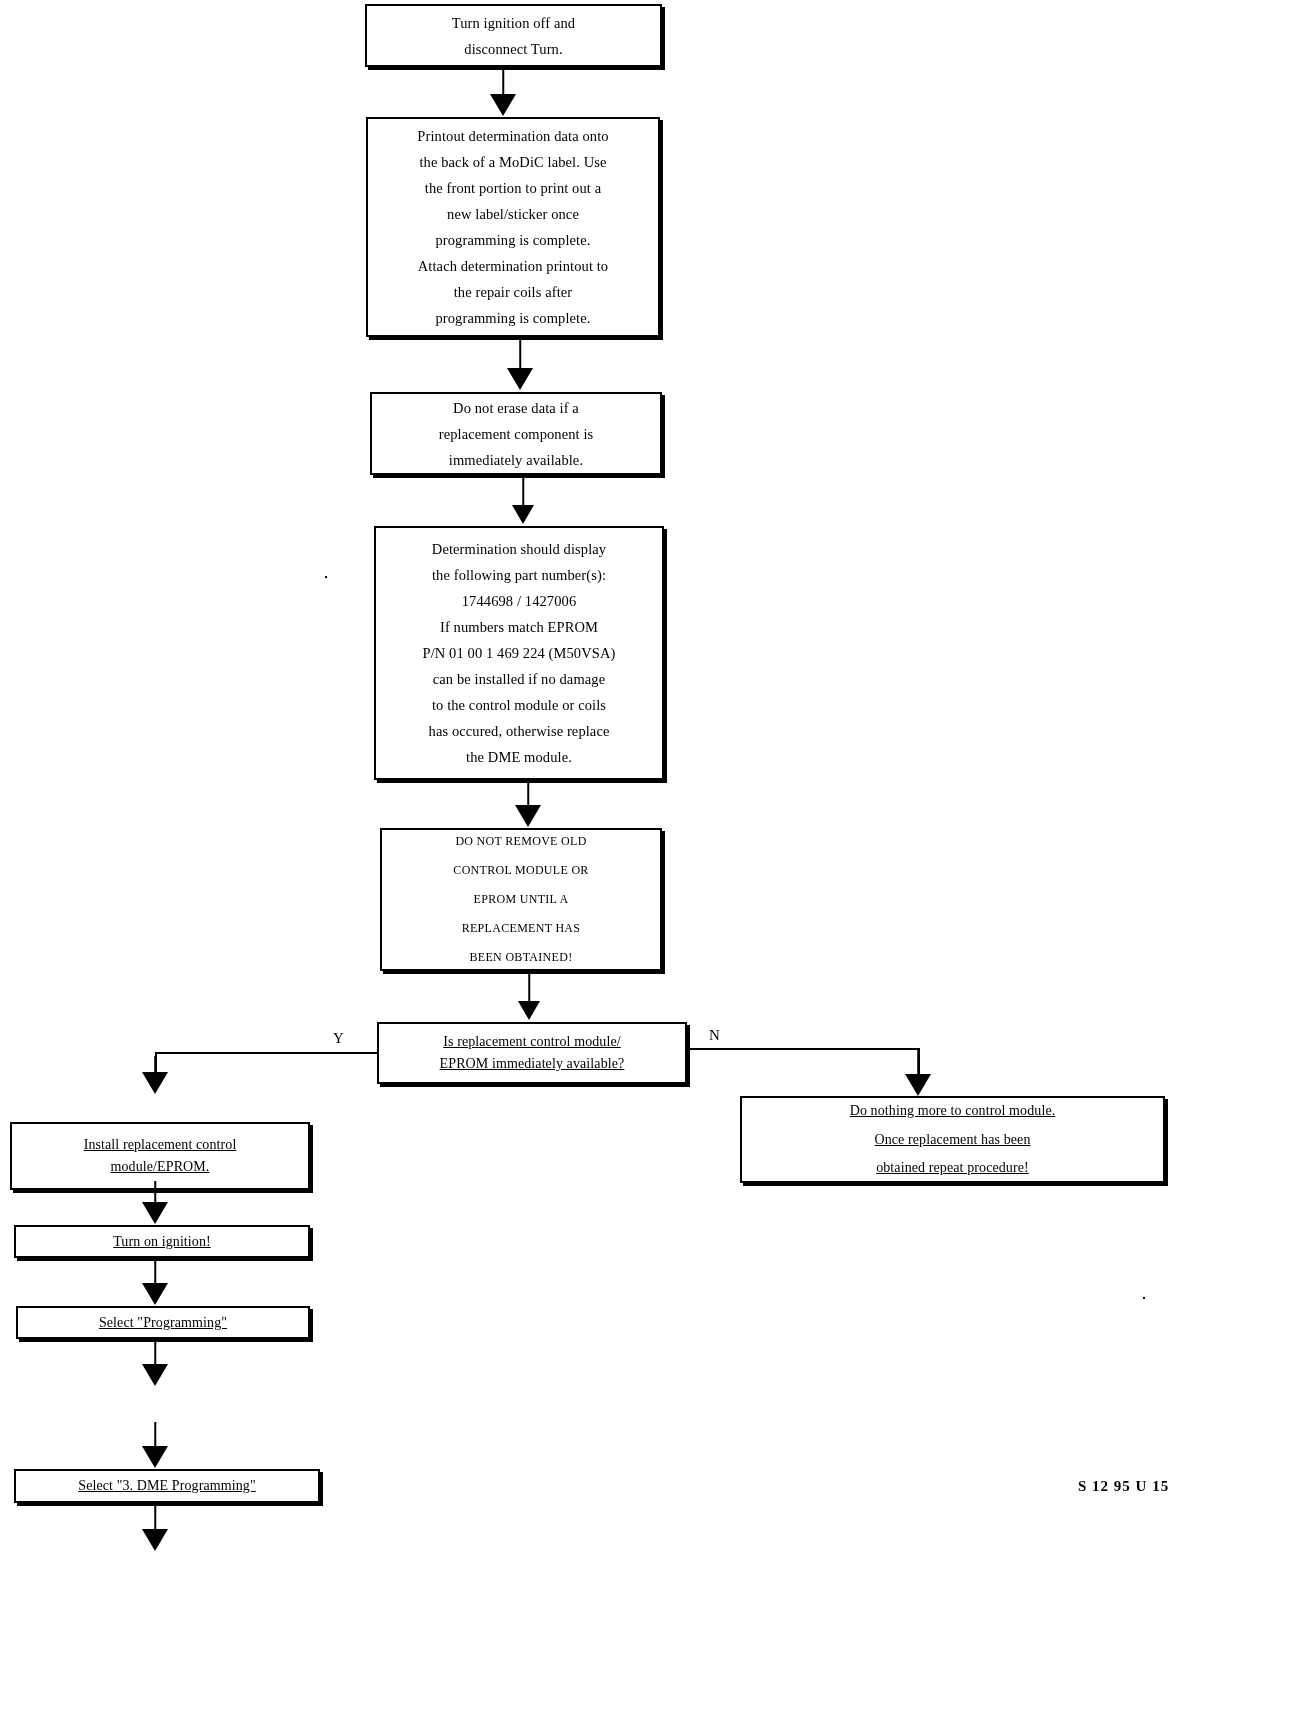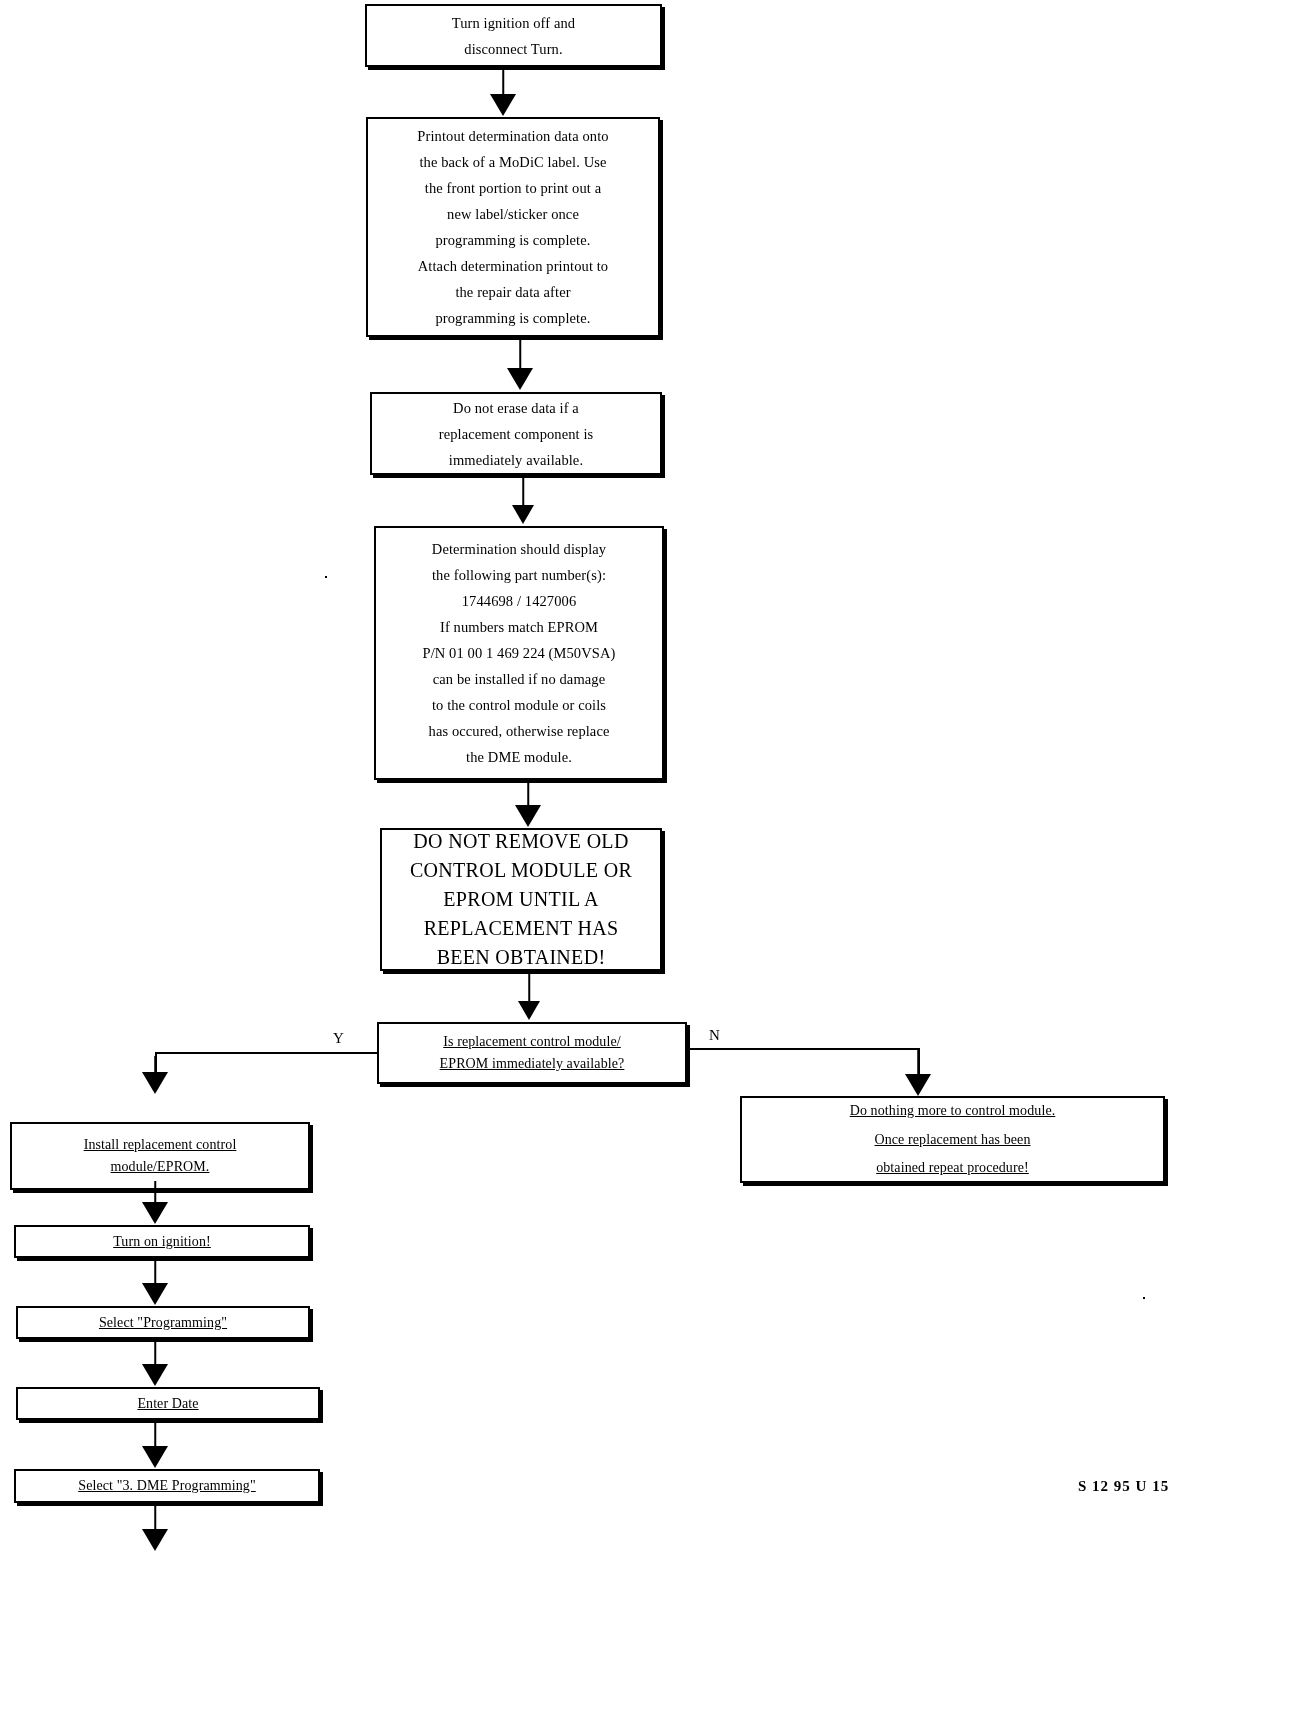--- a/index.html
+++ b/index.html
@@ -24,21 +24,21 @@
     padding:2px 6px;
   }
   .box .ln{
     display:block;
     white-space:nowrap;
     font-size:14.5px;
     line-height:26px;
     letter-spacing:.1px;
   }
   .box.caps .ln{
-    font-size:20px;
+    font-size:12px;
     line-height:29px;
     letter-spacing:.3px;
   }
   .box.small .ln{font-size:14px;line-height:22px;text-decoration:underline;}
 
   
   .conn{position:absolute;}
   .conn .stem{
     position:absolute;left:50%;top:0;width:1.5px;
     background:#000;transform:translateX(-50%);
@@ -87,21 +87,21 @@
     <div class="head"></div>
   </div>
 
   <div class="box" style="left:366px;top:117px;width:294px;height:220px;">
     <span class="ln">Printout determination data onto</span>
     <span class="ln">the back of a MoDiC label.  Use</span>
     <span class="ln">the front portion to print out a</span>
     <span class="ln">new label/sticker once</span>
     <span class="ln">programming is complete.</span>
     <span class="ln">Attach determination printout to</span>
-    <span class="ln">the repair data after</span>
+    <span class="ln">the repair coils after</span>
     <span class="ln">programming is complete.</span>
   </div>
 
   <div class="conn" style="left:490px;top:340px;width:60px;height:50px;">
     <div class="stem" style="height:30px;"></div>
     <div class="head"></div>
   </div>
 
   <div class="box" style="left:370px;top:392px;width:292px;height:83px;">
     <span class="ln">Do not erase data if a</span>
@@ -192,23 +192,20 @@
 
   <div class="box small" style="left:16px;top:1306px;width:294px;height:33px;">
     <span class="ln">Select "Programming"</span>
   </div>
 
   <div class="conn" style="left:129px;top:1341px;width:52px;height:45px;">
     <div class="stem" style="height:24px;"></div>
     <div class="head"></div>
   </div>
 
-  <div class="box small" style="left:16px;top:1387px;width:304px;height:33px;">
-    <span class="ln">Enter Date</span>
-  </div>
 
   <div class="conn" style="left:129px;top:1422px;width:52px;height:46px;">
     <div class="stem" style="height:25px;"></div>
     <div class="head"></div>
   </div>
 
   <div class="box small" style="left:14px;top:1469px;width:306px;height:34px;">
     <span class="ln">Select "3. DME Programming"</span>
   </div>
 

